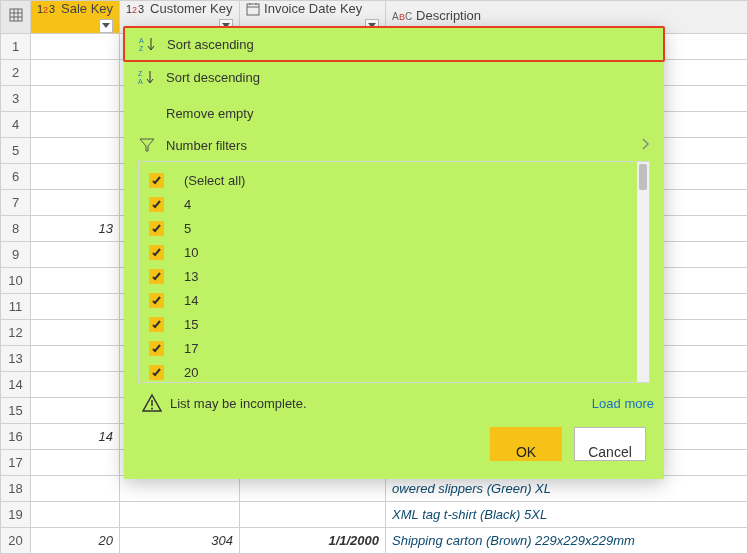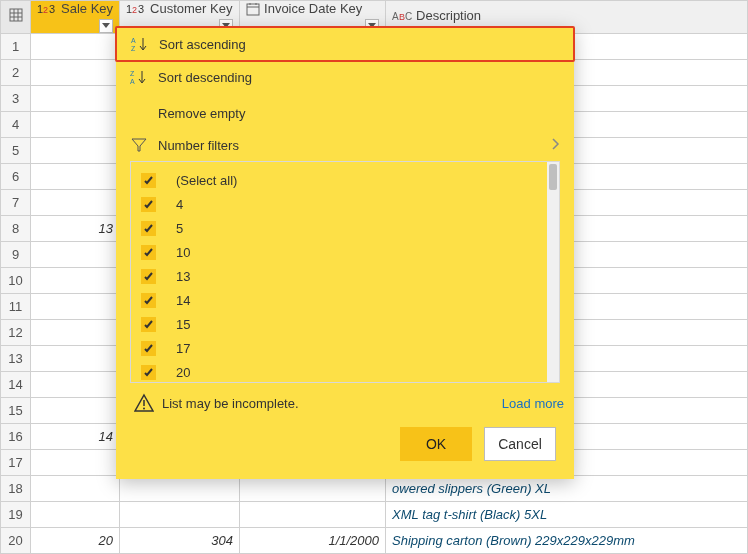--- a/index.html
+++ b/index.html
@@ -16,44 +16,44 @@
   
   .col-icon { display: inline-flex; align-items: center; gap:4px; }
   .col-icon svg { flex:0 0 auto; }
   .dd { float: right; width:14px; height:14px; display:inline-flex; align-items:center; justify-content:center; background: #fff; border:1px solid #bbb; margin-top:0px; margin-left:4px;}
   .dd.active { background:#fff; }
   .col-sale { width: 86px; }
   .col-cust { width: 120px; }
   .col-date { width: 146px; }
   .col-desc { width: auto; }
   .num { text-align: right; font-style: italic; }
-  .date { text-align: right; font-style: italic; }
+  .date { text-align: right; font-style: italic; font-weight: bold; }
   .desc { text-align: left; font-style: italic; color:#0c4a6e;}
   
   
-  .panel { position:absolute; left:116px; top:27px; width:458px; background:#fde047; box-shadow: 0 4px 18px rgba(0,0,0,0.25); z-index:10; }
+  .panel { position:absolute; left:124px; top:27px; width:540px; background:#bef264; box-shadow: 0 4px 18px rgba(0,0,0,0.25); z-index:10; }
   .panel .menu-item { display:flex; align-items:center; gap:10px; padding:6px 14px; height:32px; cursor:default; }
   .panel .hl { border: 2px solid #e34020; border-radius:2px; margin:-1px; }
   .panel .sep-space { height:4px;}
   .panel .sub { position:relative; }
   .panel .chev { position:absolute; right:14px; color:#888; }
   .searchwrap { margin: 8px 14px 8px 14px; border:1px solid #d8d8d8; height:34px; display:flex; align-items:center; padding:0 10px; gap:8px; color:#888;}
   .searchwrap input { border:none; outline:none; flex:1; font-size:14px; color:#333; background:transparent;}
   .listbox { margin: 0 14px 0 14px; border:1px solid #d8d8d8; height:222px; display:flex; }
   .listbox .items { flex:1; overflow:hidden; padding:6px 10px; }
   .listbox .scroll { width:12px; background:#f0f0f0; position:relative; }
   .listbox .scroll .thumb { position:absolute; top:2px; left:2px; right:2px; height:26px; background:#bfbfbf; border-radius:2px;}
   .chk { display:flex; align-items:center; gap:20px; height:24px; }
   .chkbox { width:15px; height:15px; background:#f7c218; display:flex; align-items:center; justify-content:center; }
   .chkbox svg { display:block; }
   .warnrow { display:flex; align-items:center; padding:10px 10px 4px 18px; gap:8px;}
   .warnrow .spacer { flex:1; }
   .load { color:#1a6fc4; cursor:pointer;margin-left:29px; }
   .btns { display:flex; justify-content:flex-end; gap:12px; padding:10px 18px 18px 18px;}
-  .btn { min-width:72px; height:34px; border:1px solid #bbb; background:#fff; display:flex; align-items:center; justify-content:center; cursor:pointer; font-size:14px;}
+  .btn { min-width:72px; height:34px; border:1px solid #bbb; background:#fff; display:flex; align-items:flex-end; justify-content:center; cursor:pointer; font-size:14px;}
   .btn.primary { background:#f7c218; border-color:#f7c218; color:#222;}
   svg text { font-family: inherit; }
 </style>
 </head>
 <body>
 
 <div class="grid">
   <div class="row header">
     <div class="cell rownum">
       <svg width="14" height="14" viewBox="0 0 14 14">

